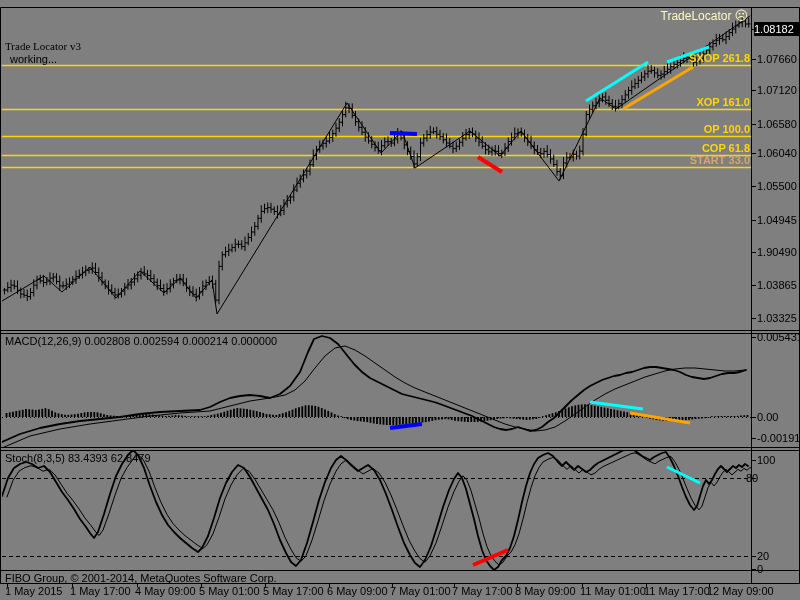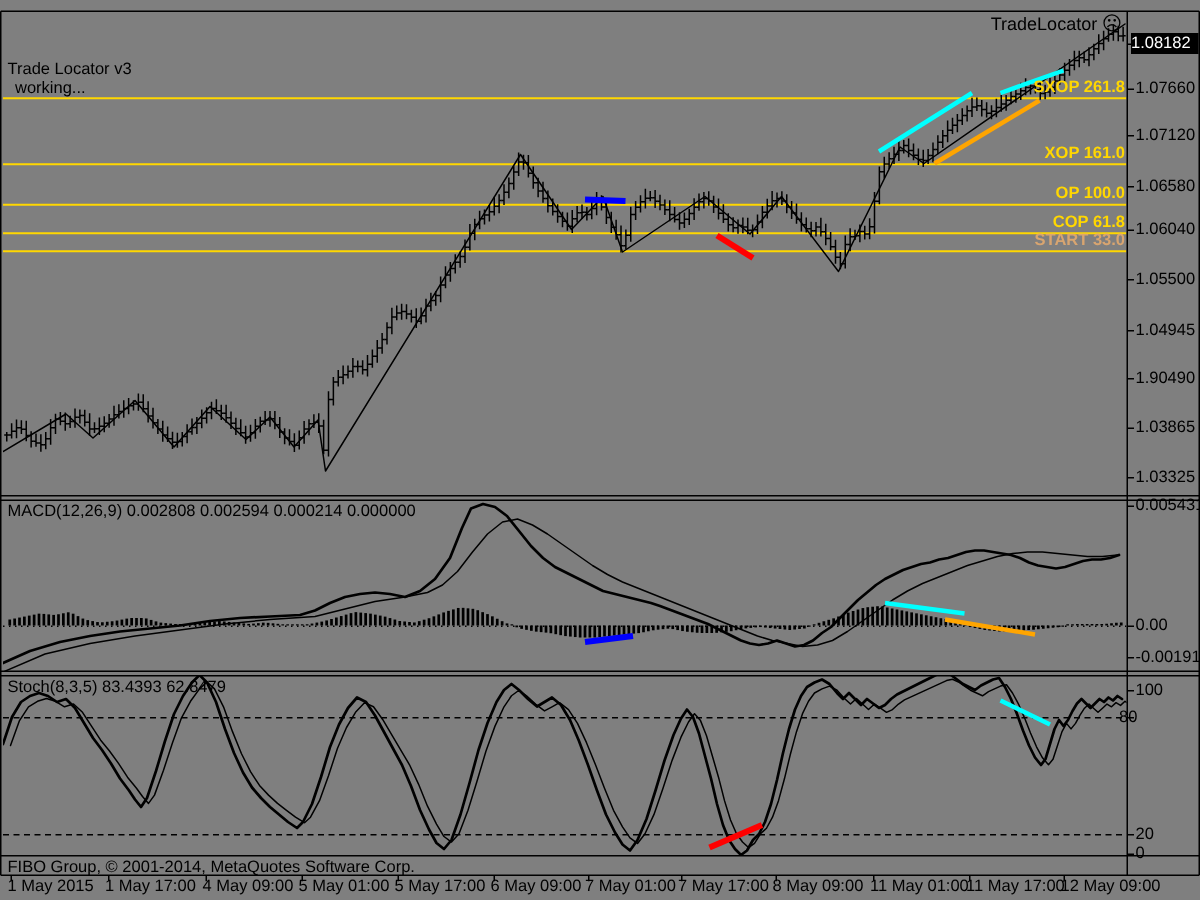--- a/index.html
+++ b/index.html
@@ -7,23 +7,23 @@
           font-family:"Liberation Sans",sans-serif;outline:1px solid #3d3d3d;user-select:none;}
   #chart-svg{position:absolute;left:0;top:0;}
   .lbl{position:absolute;font:11px "Liberation Sans",sans-serif;color:#000;white-space:nowrap;line-height:12px;}
   .axis-lbl{position:absolute;font:11px "Liberation Sans",sans-serif;color:#000;white-space:nowrap;line-height:12px;}
   .fib-lbl{position:absolute;font:bold 11px "Liberation Sans",sans-serif;white-space:nowrap;line-height:12px;right:50px;text-align:right;}
   .time-lbl{position:absolute;font:11px "Liberation Sans",sans-serif;color:#000;white-space:nowrap;top:585px;line-height:12px;}
   #price-badge{position:absolute;left:754px;width:45px;height:14px;background:#000;color:#fff;
                font:11px "Liberation Sans",sans-serif;line-height:14px;padding-left:0;}
   #symbol-title{position:absolute;left:6px;top:10px;}
   #dropdown-arrow{font-size:8px;vertical-align:1px;margin-right:4px;}
-  #overlay-line1{position:absolute;left:5px;top:40px;}
+  #overlay-line1{position:absolute;left:5px;top:40px;font-family:Liberation Serif, serif;}
   #overlay-line2{position:absolute;left:10px;top:53px;text-align:right;}
-  #watermark{position:absolute;right:52px;top:8px;font:12px "Liberation Sans",sans-serif;color:#000000;}
+  #watermark{position:absolute;right:52px;top:8px;font:12px "Liberation Sans",sans-serif;color:#fef9c3;}
   #watermark .face{font-size:13px;margin-left:3px;}
   #macd-header{position:absolute;left:5px;top:335px;}
   #stoch-header{position:absolute;left:5px;top:452px;}
   #copyright{position:absolute;left:5px;top:572px;}
 </style>
 </head>
 <body>
 
 <div id="screen">
 

